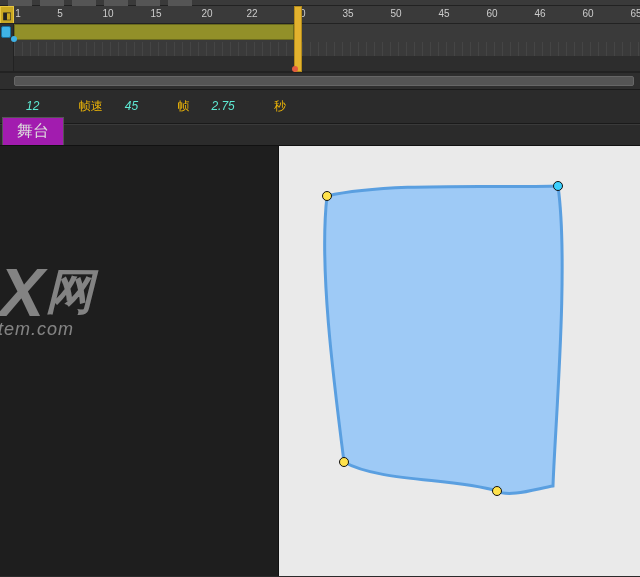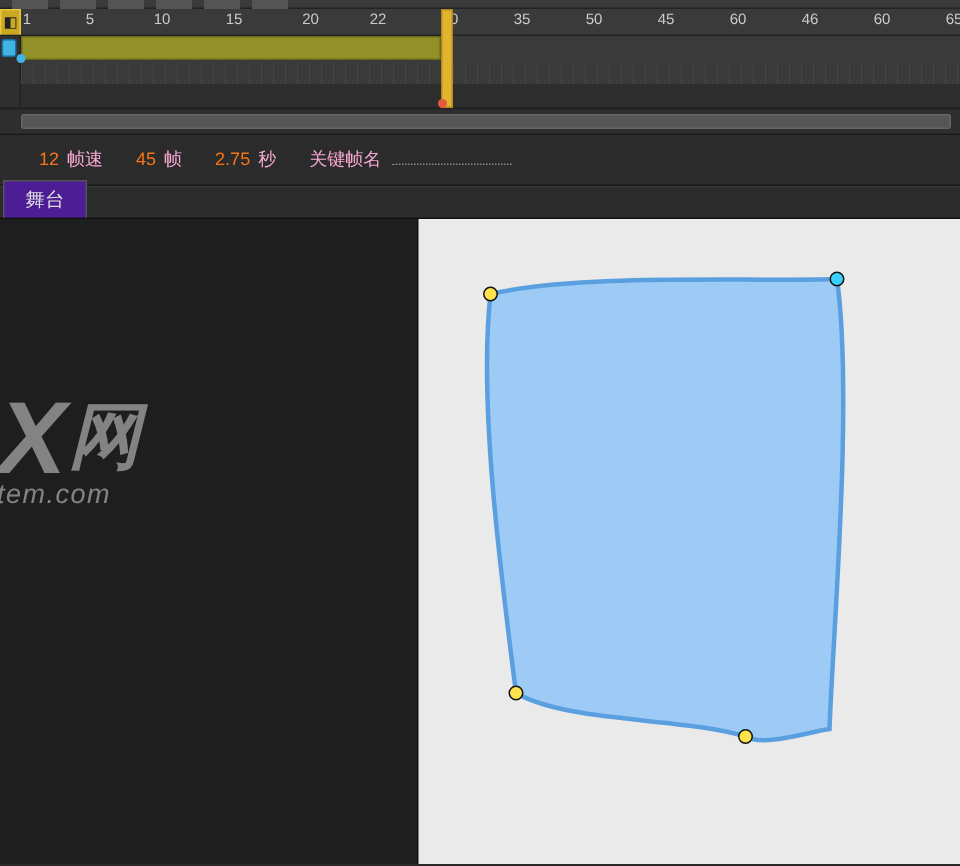--- a/index.html
+++ b/index.html
@@ -131,44 +131,44 @@
   .info-bar {
     height: 34px;
     background: #2b2b2b;
     border-bottom: 1px solid #1a1a1a;
     display: flex;
     align-items: center;
     gap: 22px;
     padding: 0 26px;
     font-size: 12px;
   }
-  .info-val { color: #f97316; margin-right: 2px; }
-  .info-lbl { color: #f9a8d4; }
+  .info-val { color: #5eead4; margin-right: 2px; font-style: italic; }
+  .info-lbl { color: #eab308; margin-left: 34px; }
   .kfname-line {
     border-bottom: 1px dotted #888;
     width: 80px; height: 12px;
     display: inline-block;
     margin-left: 4px;
   }
 
   
   .tab-strip {
     height: 22px;
     background: #2b2b2b;
     border-top: 1px solid #3a3a3a;
     border-bottom: 1px solid #111;
     display: flex;
     align-items: flex-end;
   }
   .tab {
-    background: #4c1d95;
+    background: #a21caf;
     border: 1px solid #555;
     border-bottom: none;
     padding: 3px 14px;
-    font-size: 13px;
+    font-size: 16px;
     color: #ddd;
     margin-left: 2px;
   }
 
   
   .stage-wrap {
     display: flex;
     height: 430px;
     background: #1e1e1e;
     position: relative;
@@ -267,24 +267,20 @@
     <span class="info-lbl">帧速</span>
   </span>
   <span>
     <span class="info-val">45</span>
     <span class="info-lbl">帧</span>
   </span>
   <span>
     <span class="info-val">2.75</span>
     <span class="info-lbl">秒</span>
   </span>
-  <span>
-    <span class="info-lbl">关键帧名</span>
-    <span class="kfname-line"></span>
-  </span>
 </div>
 
 <div class="tab-strip">
   <div class="tab">舞台</div>
 </div>
 
 <div class="stage-wrap">
   <div class="stage-left">
     <div class="wm">
       <span class="big">GX</span>

